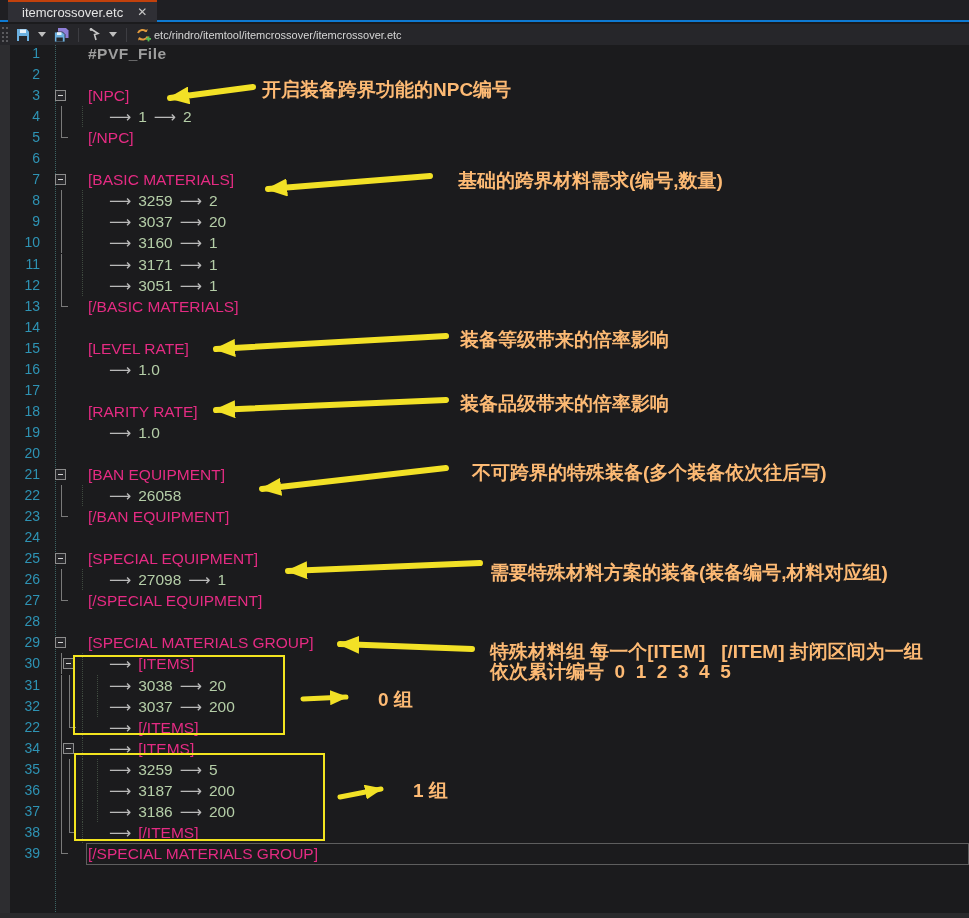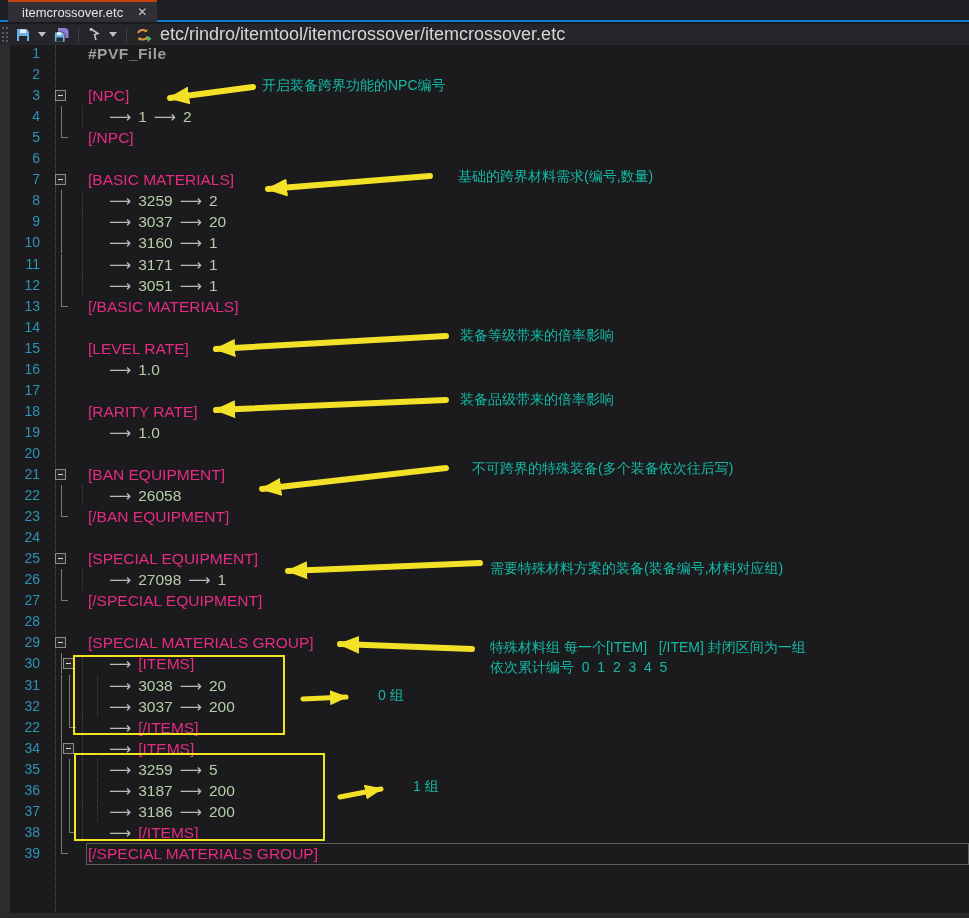--- a/index.html
+++ b/index.html
@@ -18,21 +18,21 @@
 
   
   .toolbar { position:absolute; left:0; top:24px; width:100%; height:21px;
              background:#26262a; display:flex; align-items:center; }
   .grip { width:6px; height:15px; margin:0 4px 0 2px;
           border-left:2px dotted #5a5a5e; border-right:2px dotted #5a5a5e; }
   .tbtn { height:19px; display:flex; align-items:center; padding:0 3px; }
   .chev { width:0; height:0; border-left:4px solid transparent; border-right:4px solid transparent;
           border-top:5px solid #bfbfbf; margin:0 4px; }
   .tsep { width:1px; height:14px; background:#3d3d42; margin:0 5px; }
-  .breadcrumb { color:#d6d6d6; font-size:18px; margin-left:6px; white-space:nowrap; }
+  .breadcrumb { color:#d6d6d6; font-size:11px; white-space:nowrap; }
 
   
   .editor { position:absolute; left:0; top:45px; right:0; bottom:0; background:#1b1b1d; }
   .margin-strip { position:absolute; left:0; top:0; bottom:0; width:10px; background:#2d2d30; }
   .gutter-sep { position:absolute; left:55px; top:0; bottom:0; width:0;
                 border-left:1px dotted #3c6464; }
   .bottom-strip { position:absolute; left:0; bottom:0; width:100%; height:5px; background:#2a2a2c; }
 
   .row { position:absolute; left:0; width:100%; height:21px; line-height:21px; }
   .ln { position:absolute; left:0; top:0; width:40px; text-align:right;
@@ -56,21 +56,21 @@
   .c2b { left:63px; } .c2v { left:69px; } .c2e { left:69px; }
 
   .guide1 { position:absolute; left:82px; top:0; bottom:0; width:0; border-left:1px dotted #3f4a3f; }
   .guide2 { position:absolute; left:97px; top:0; bottom:0; width:0; border-left:1px dotted #3f4a3f; }
 
   .current-line { position:absolute; left:86px; top:843px; width:883px; height:22px;
                   border:1px solid #5e5e5e; z-index:5; }
 
   
   .obox { position:absolute; border:2px solid #f3e41f; z-index:40; }
-  .ann { position:absolute; color:#14b8a6; font-size:14px; font-weight:400;
+  .ann { position:absolute; color:#fdba74; font-size:19px; font-weight:700;
          white-space:pre; z-index:55; }
   #arrow-svg { position:absolute; left:0; top:0; width:969px; height:918px;
                pointer-events:none; z-index:50; }
 </style>
 </head>
 <body>
 
 <div id="app">
 
   <div class="tabbar">

